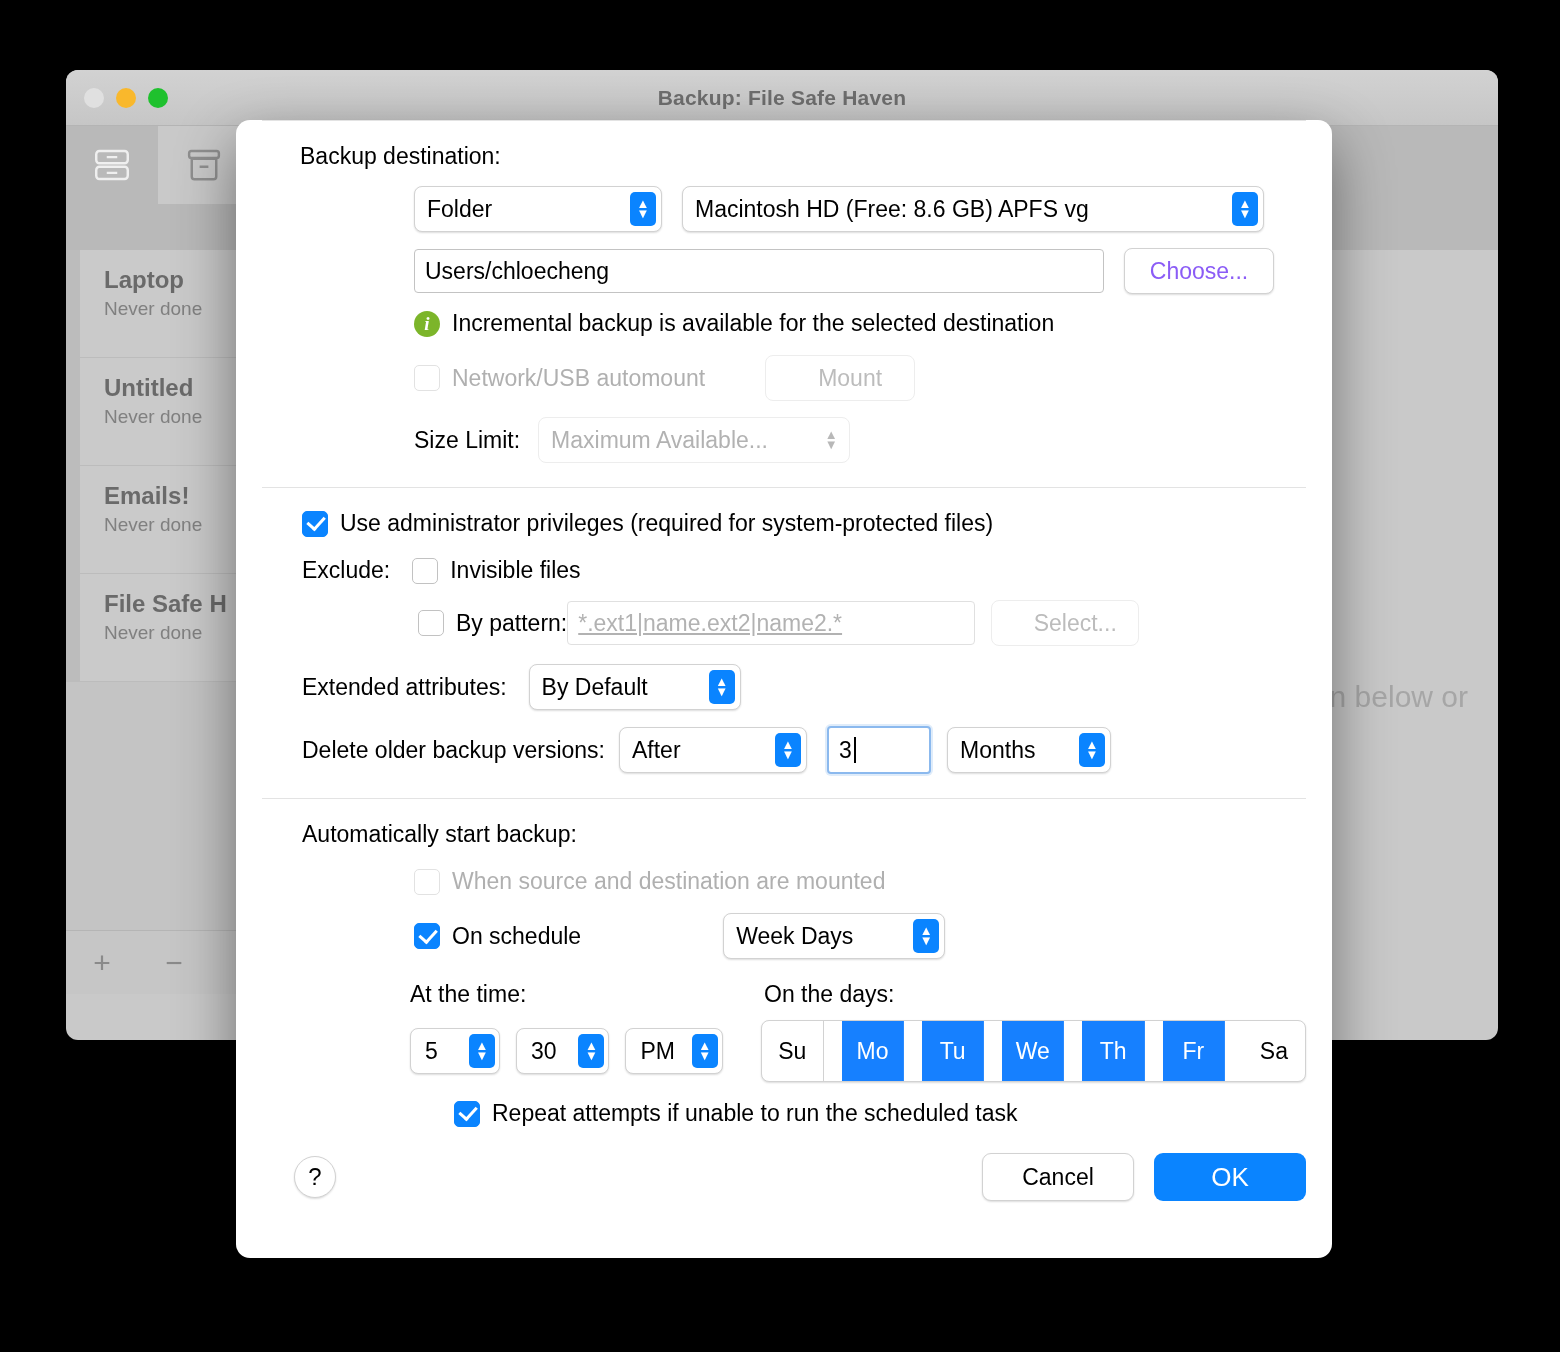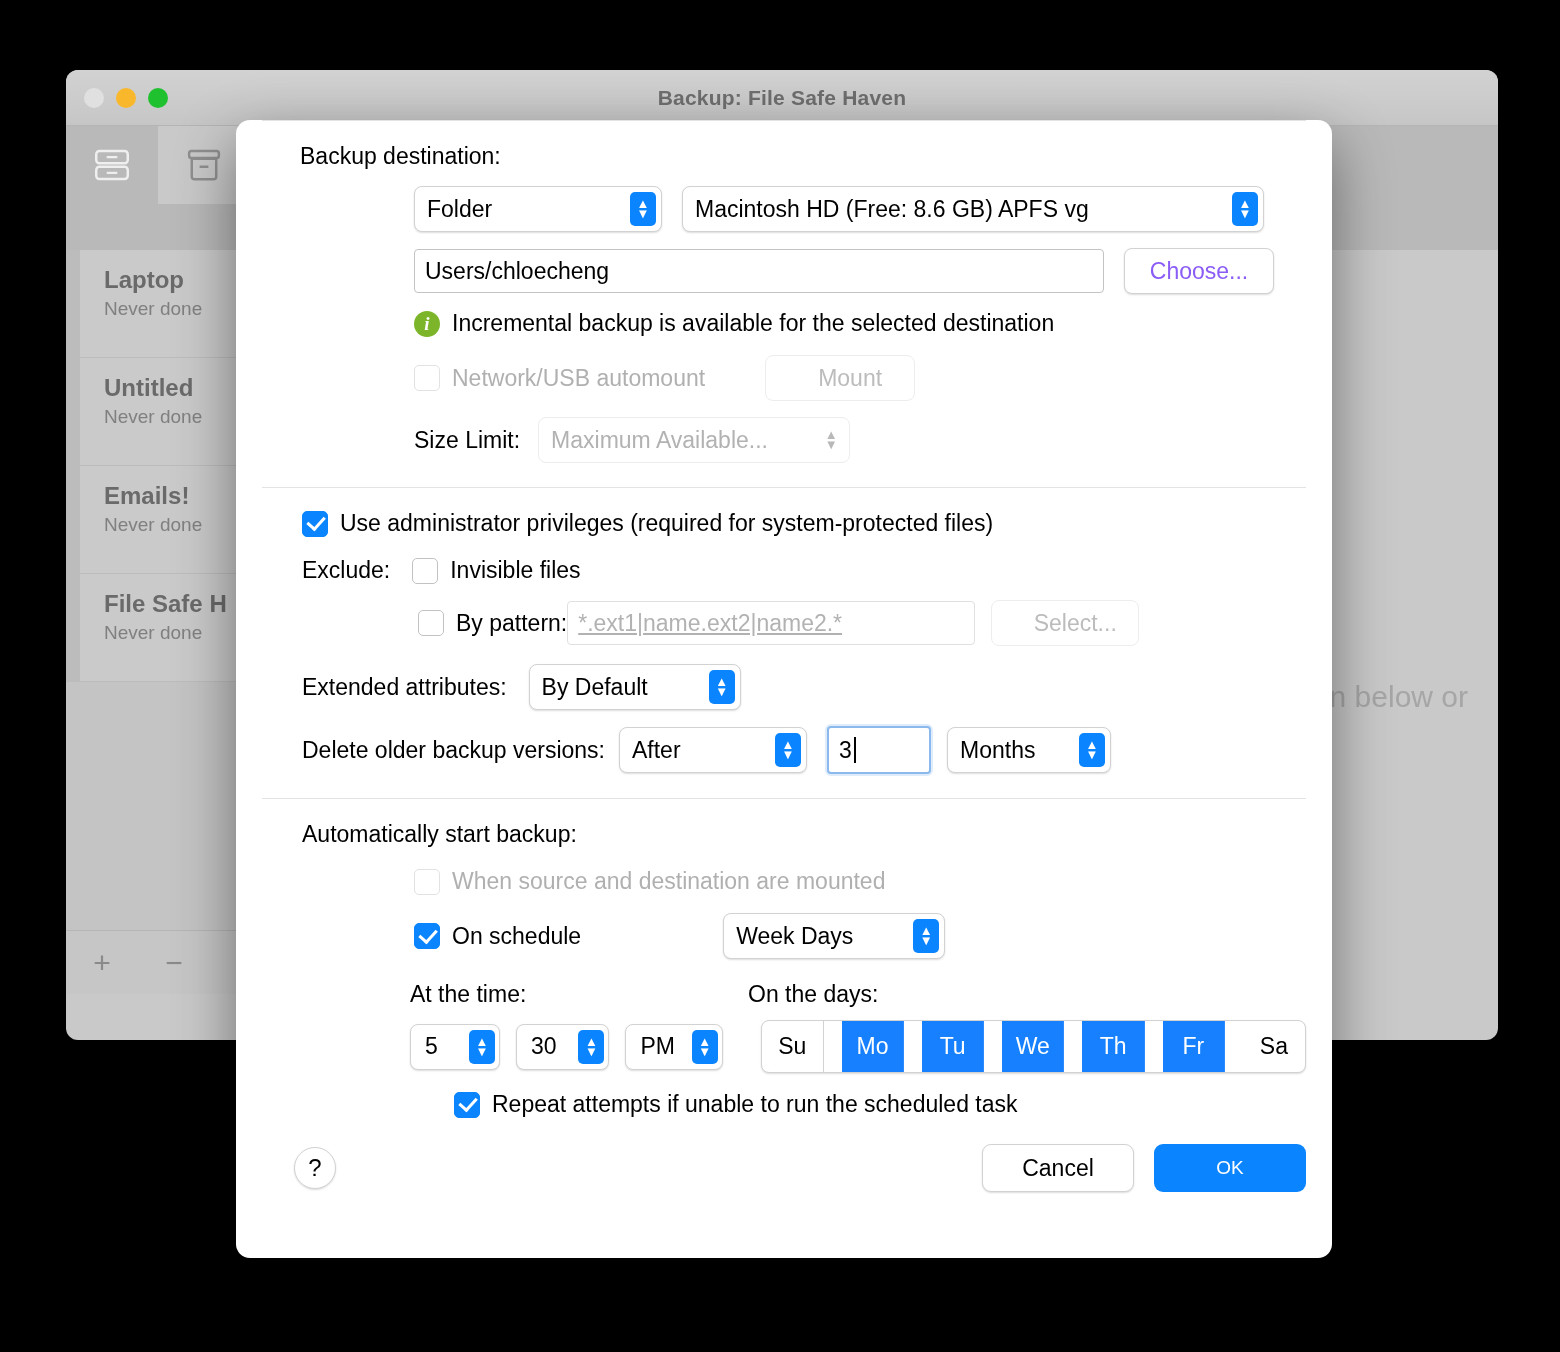--- a/index.html
+++ b/index.html
@@ -173,21 +173,21 @@
     width: 104px; height: 48px; border-radius: 4px;
     border: 2px solid #8bb9ee; background: #fff;
     display: flex; align-items: center; padding-left: 10px;
     font-size: 23px; box-shadow: 0 0 0 2px rgba(139,185,238,.28);
   }
   .caret { width: 2px; height: 26px; background: #000; margin-left: 2px; }
 
   
   .days {
     display: flex; border-radius: 8px; overflow: hidden;
-    border: 1px solid #d2d2d2; background: #fff; height: 53px;
+    border: 1px solid #d2d2d2; background: #fff; height: 62px;
     box-shadow: 0 1px 2px rgba(0,0,0,0.14);
     gap: 18px;
   }
   .day {
     width: 69px; display: flex; align-items: center; justify-content: center;
     font-size: 23px; color: #000; border-right: 1px solid #d2d2d2;
   }
   .day:last-child { border-right: none; }
   .day.on { background: #1680ff; color: #fff; border-right-color: #2b8bff; }
 
@@ -200,21 +200,21 @@
   }
   .btn-cancel {
     width: 152px; height: 48px; border-radius: 9px;
     border: 1px solid #d2d2d2; background: #fff;
     box-shadow: 0 1px 2px rgba(0,0,0,0.14);
     display: flex; align-items: center; justify-content: center; font-size: 23px;
   }
   .btn-ok {
     width: 152px; height: 48px; border-radius: 9px;
     background: #0a84ff; color: #fff;
-    display: flex; align-items: center; justify-content: center; font-size: 19px;
+    display: flex; align-items: center; justify-content: center; font-size: 26px;
   }
   svg { display: block; }
 </style>
 </head>
 <body>
 
 <div id="stage">
 
   <div class="app-window">
 
@@ -403,21 +403,21 @@
       <div class="lbl" style="margin-left:12px;">On schedule</div>
       <div class="popup" style="width:222px; margin-left:142px;">
         <span>Week Days</span>
         <span class="chev">
             <span>▲</span>
             <span>▼</span>
           </span>
       </div>
     </div>
 
-    <div class="row" style="margin-top:22px; padding-left:148px;">
+    <div class="row" style="margin-top:22px; padding-left:148px;gap:16px;">
       <div class="lbl" style="width:338px;">At the time:</div>
       <div class="lbl">On the days:</div>
     </div>
 
     <div class="row" style="margin-top:12px; padding-left:148px;">
       <div class="stepper" style="width:96px;">
         <span>5</span>
         <span class="chev" style="margin-left:auto;">
             <span>▲</span>
             <span>▼</span>

